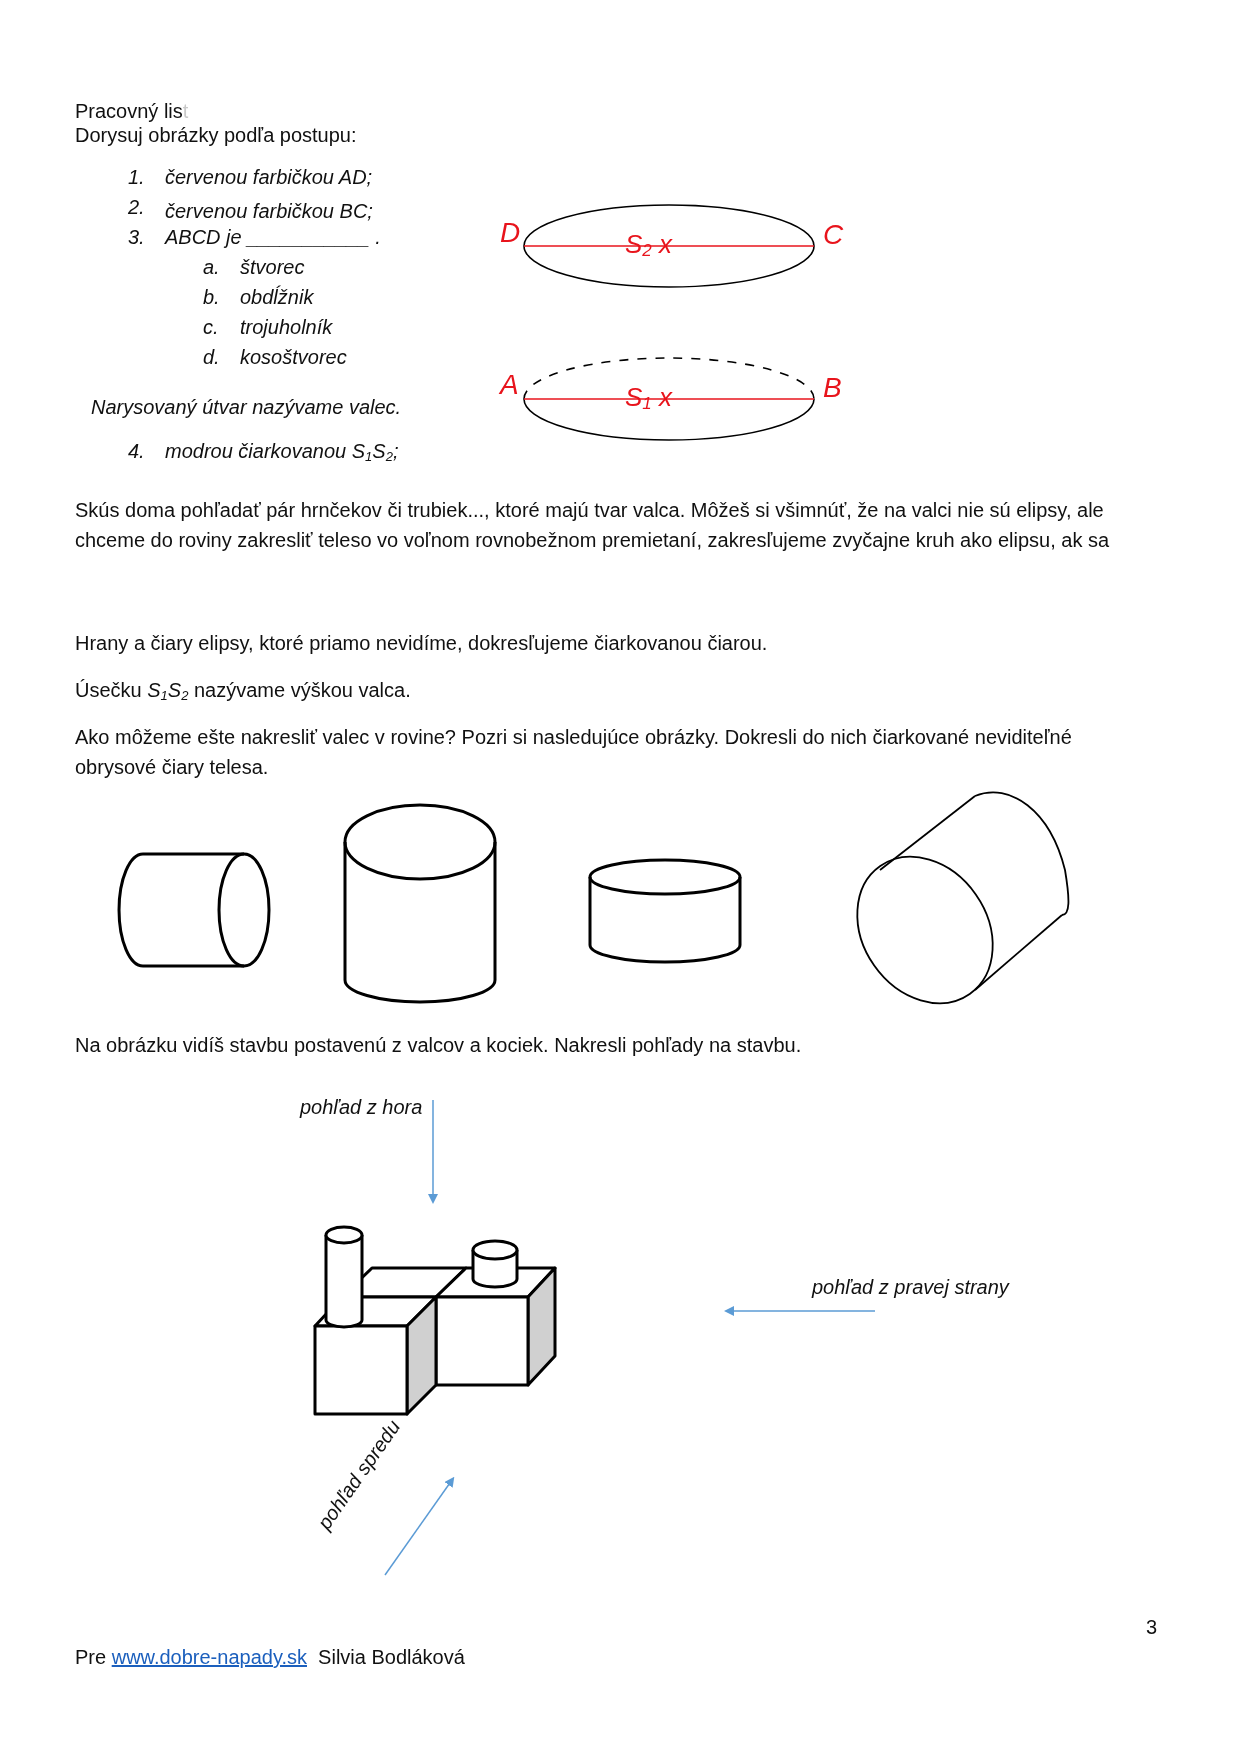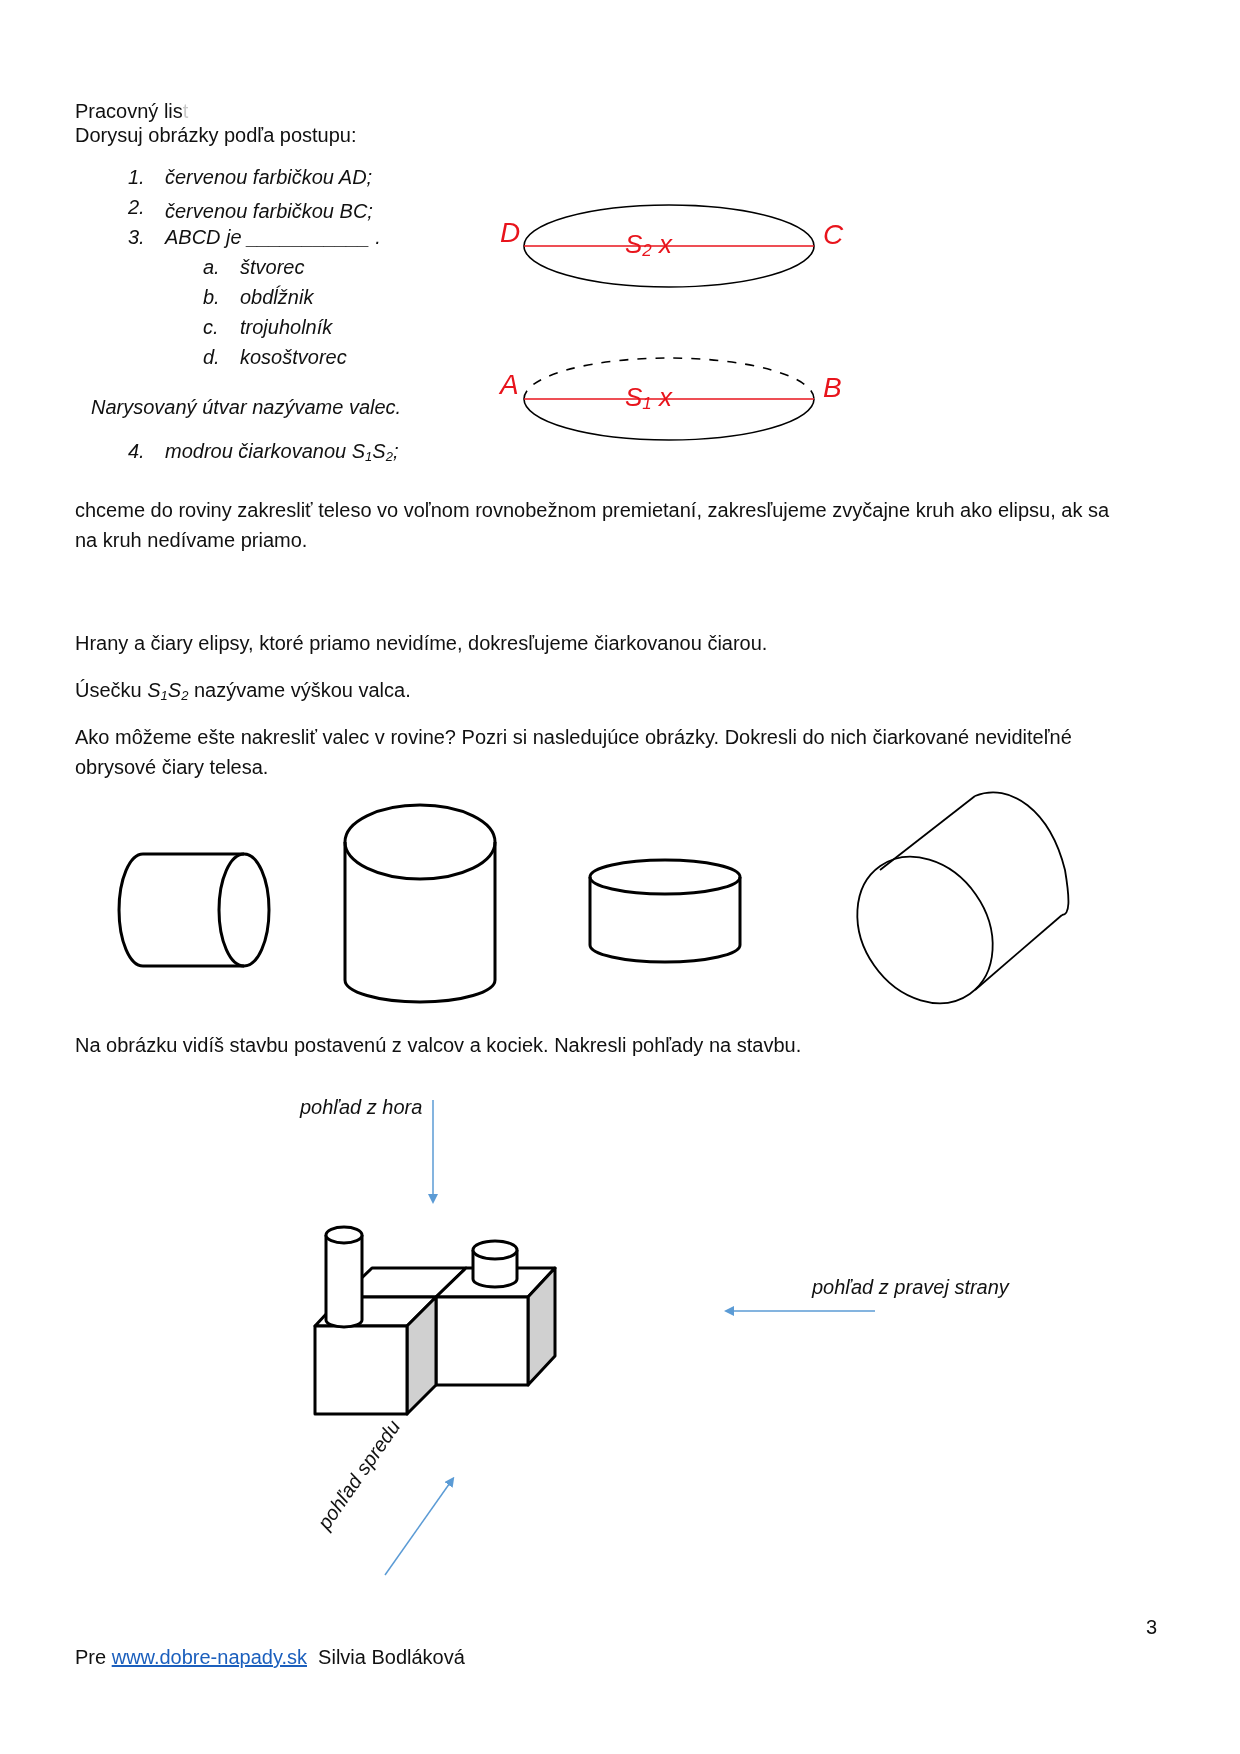--- a/index.html
+++ b/index.html
@@ -117,22 +117,22 @@
 <div class="center-lbl" style="left:625px; top:229px;">
   <span>S</span><sub>2</sub> <span>x</span>
 </div>
 <div class="lbl" style="left:500px; top:370px;">A</div>
 <div class="lbl" style="left:823px; top:373px;">B</div>
 <div class="center-lbl" style="left:625px; top:382px;">
   <span>S</span><sub>1</sub> <span>x</span>
 </div>
 
 <div class="para" style="top:495px;">
+  <div>Skús doma pohľadať pár hrnčekov či trubiek..., ktoré majú tvar valca. Môžeš si všimnúť, že na valci nie sú elipsy, ale</div>
   <div>chceme do roviny zakresliť teleso vo voľnom rovnobežnom premietaní, zakresľujeme zvyčajne kruh ako elipsu, ak sa</div>
-  <div>na kruh nedívame priamo.</div>
 </div>
 
 <div class="para" style="top:628px;">Hrany a čiary elipsy, ktoré priamo nevidíme, dokresľujeme čiarkovanou čiarou.</div>
 
 <div class="para" style="top:675px;">
   <span>Úsečku </span><i><span>S</span><sub>1</sub><span>S</span><sub>2</sub></i><span> nazývame výškou valca.</span>
 </div>
 
 <div class="para" style="top:722px;">
   <div>Ako môžeme ešte nakresliť valec v rovine? Pozri si nasledujúce obrázky. Dokresli do nich čiarkované neviditeľné</div>

